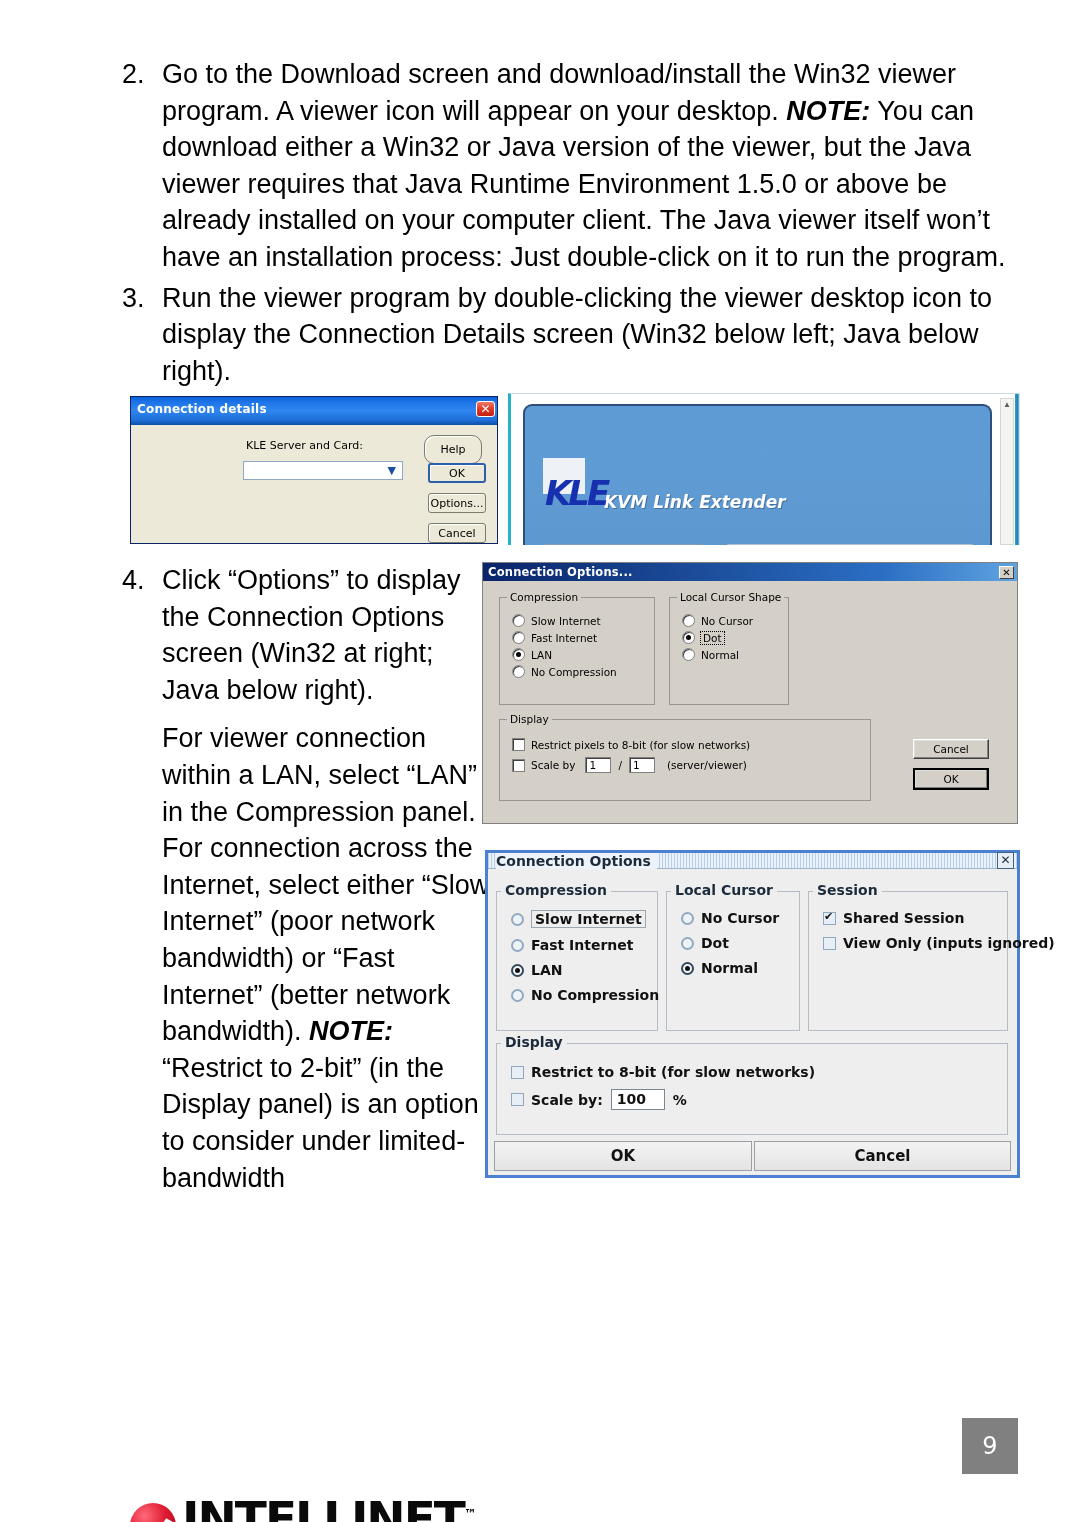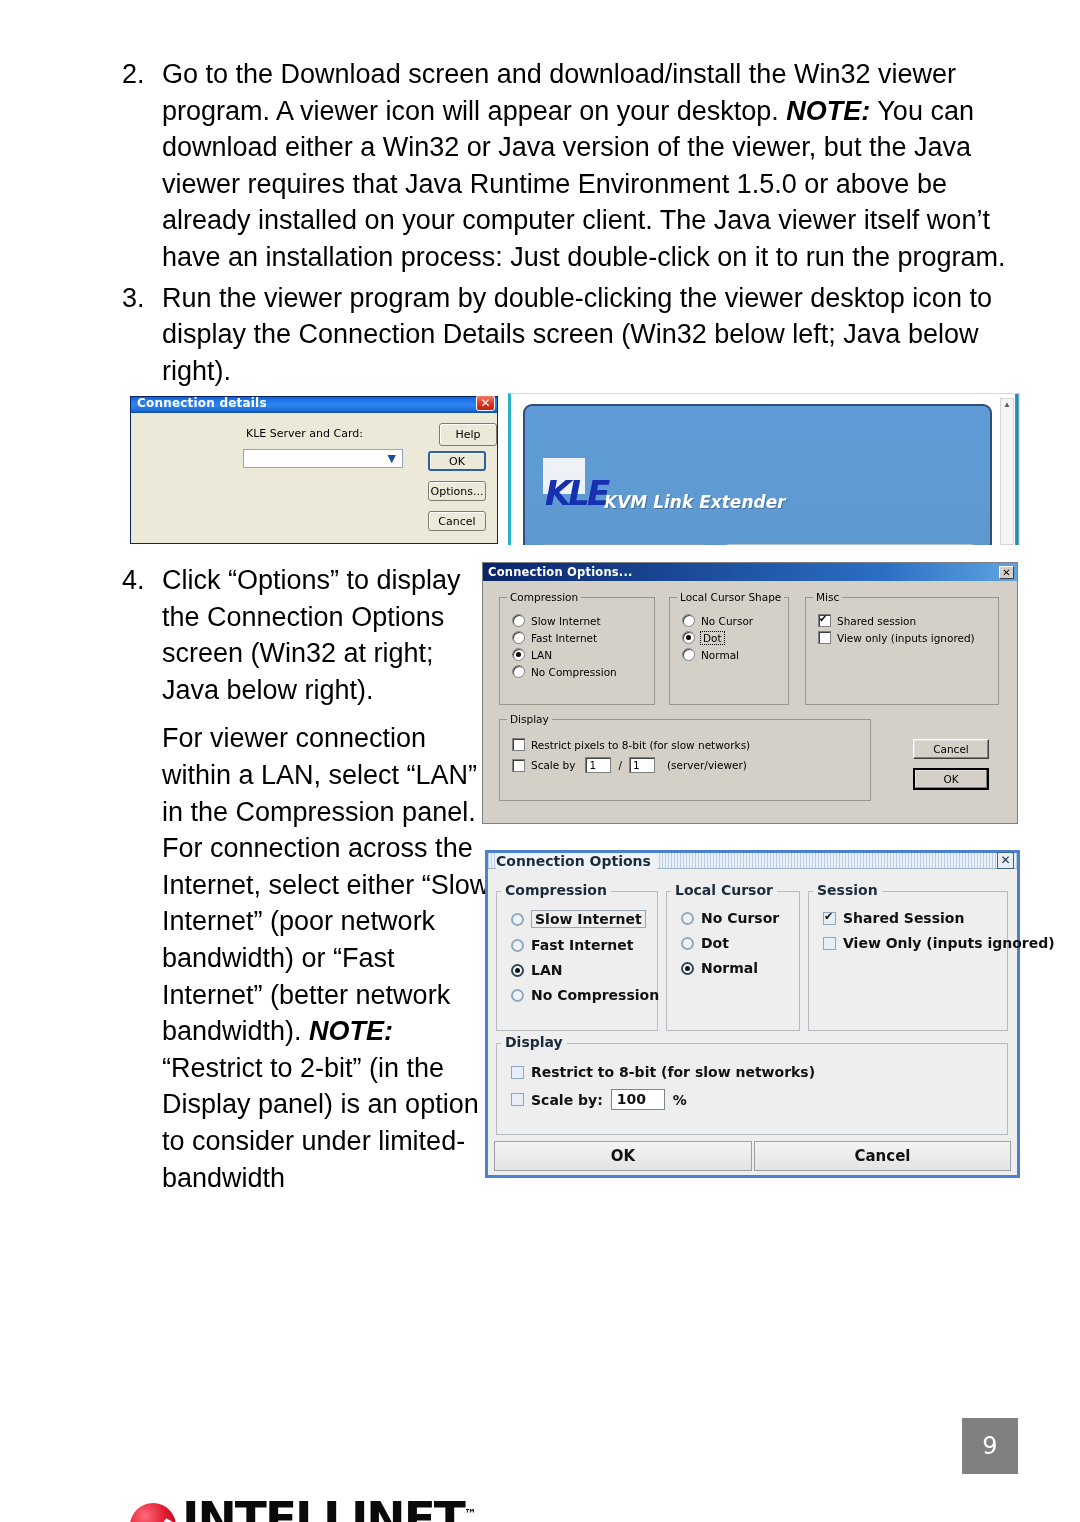--- a/index.html
+++ b/index.html
@@ -70,21 +70,21 @@
 
   
   .xp-dialog {
     position: absolute;
     background: #ece9d8;
     border: 1px solid #0a246a;
     box-sizing: border-box;
     font-family: "DejaVu Sans", sans-serif;
   }
   .xp-titlebar {
-    height: 16px;
+    height: 28px;
     background: linear-gradient(180deg,#0a62d6 0%, #1d74e8 18%, #2f86f0 48%, #1f6fd8 82%, #0d4fa8 100%);
     display: flex;
     align-items: center;
     padding: 0 2px 4px 6px;
     box-sizing: border-box;
   }
   .xp-title {
     color: #fff;
     font-size: 12px;
     font-weight: bold;
@@ -139,21 +139,21 @@
     font-size: 11px;
     color: #000;
     text-align: right;
   }
 
   
   #dlg-details { left: 130px; top: 396px; width: 368px; height: 148px; }
   #dlg-details .body { position: relative; width: 100%; height: 126px; }
   #dlg-details .lbl { position: absolute; left: 115px; top: 14px; }
   #dlg-details .combo { position: absolute; left: 112px; top: 36px; width: 160px; height: 19px; }
-  #dlg-details .b-help   { position: absolute; left: 308px; top: 10px;  width: 58px; height: 23px; }
+  #dlg-details .b-help   { position: absolute; left: 293px; top: 10px;  width: 58px; height: 29px; border-radius: 10px; }
   #dlg-details .b-ok     { position: absolute; left: 297px; top: 38px;  width: 58px; height: 20px; }
   #dlg-details .b-opt    { position: absolute; left: 297px; top: 68px;  width: 58px; height: 20px; }
   #dlg-details .b-cancel { position: absolute; left: 297px; top: 98px;  width: 58px; height: 20px; }
 
   
   #java-details {
     position: absolute;
     left: 508px; top: 393px;
     width: 512px; height: 152px;
     background: #ffffff;
@@ -646,33 +646,20 @@
           <span class="radio9 on"></span>
           <span class="focus-box">Dot</span>
         </div>
         <div class="opt-row">
           <span class="radio9"></span>
           <span>Normal</span>
         </div>
       </div>
     </div>
 
-    <div class="grp" style="left:322px; top:34px; width:194px; height:108px;">
-      <div class="grp-title">Misc</div>
-      <div style="position:absolute; left:12px; top:16px;">
-        <div class="opt-row">
-          <span class="check9 on"></span>
-          <span>Shared session</span>
-        </div>
-        <div class="opt-row">
-          <span class="check9"></span>
-          <span>View only (inputs ignored)</span>
-        </div>
-      </div>
-    </div>
 
     <div class="grp" style="left:16px; top:156px; width:372px; height:82px;">
       <div class="grp-title">Display</div>
       <div style="position:absolute; left:12px; top:18px;">
         <div class="opt-row">
           <span class="check9"></span>
           <span>Restrict pixels to 8-bit (for slow networks)</span>
         </div>
         <div class="opt-row" style="margin-top:6px;">
           <span class="check9"></span>

